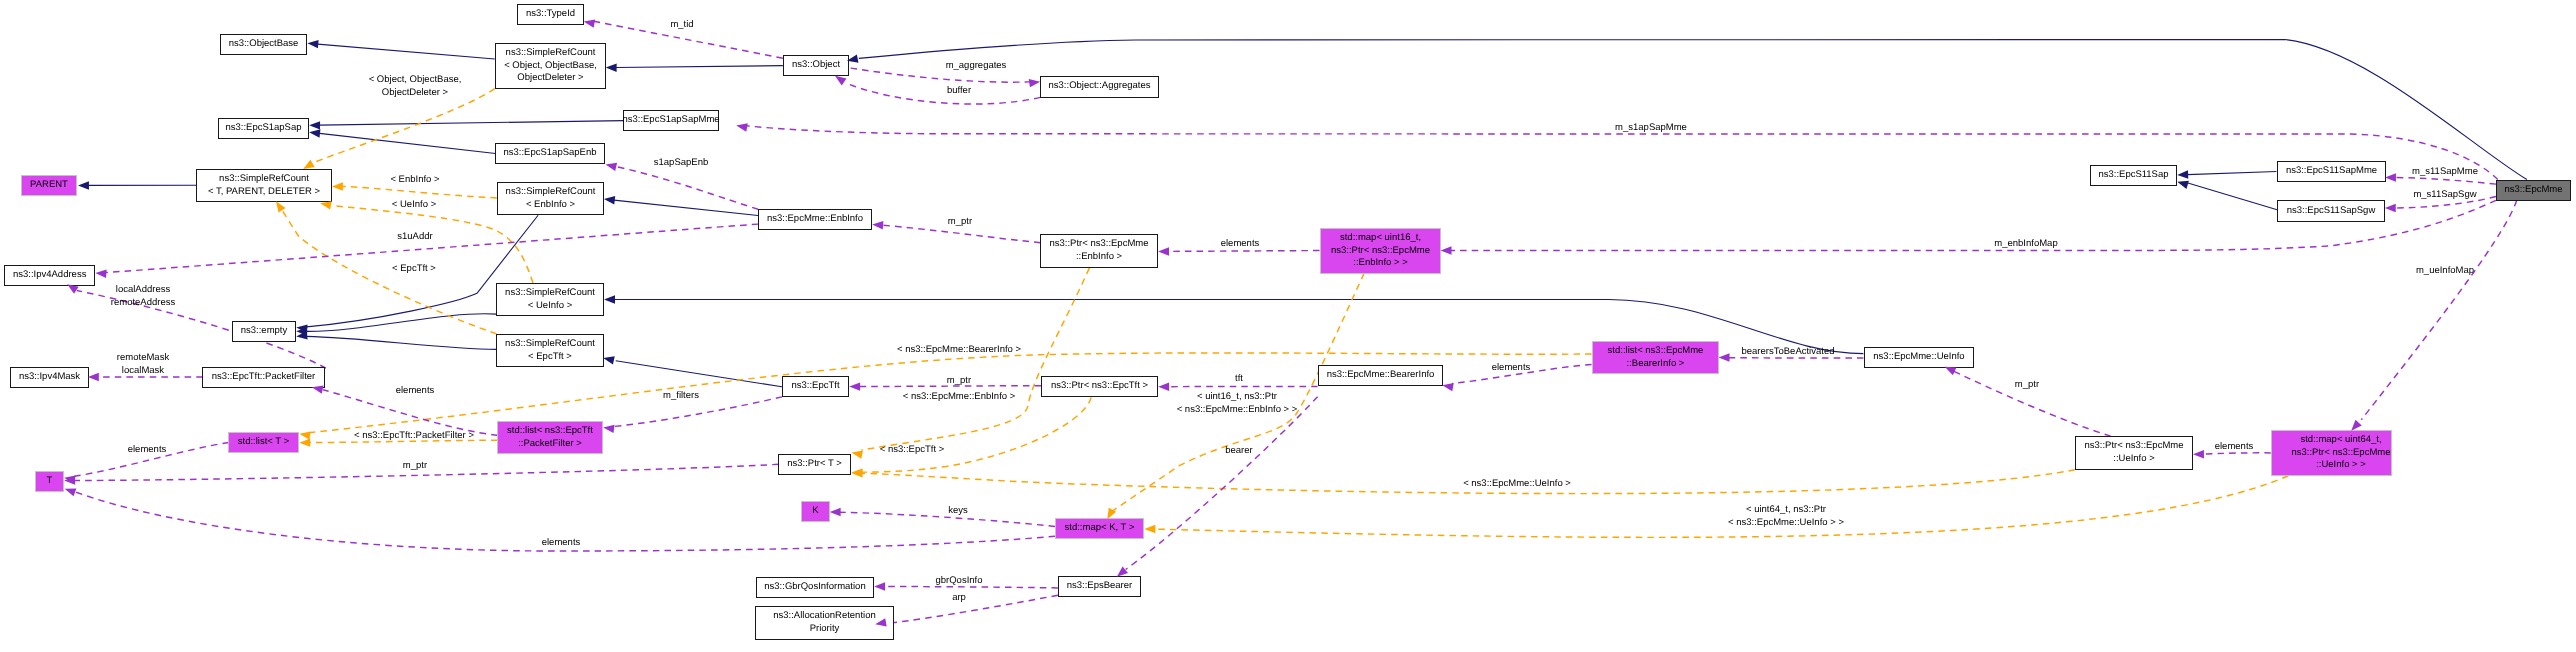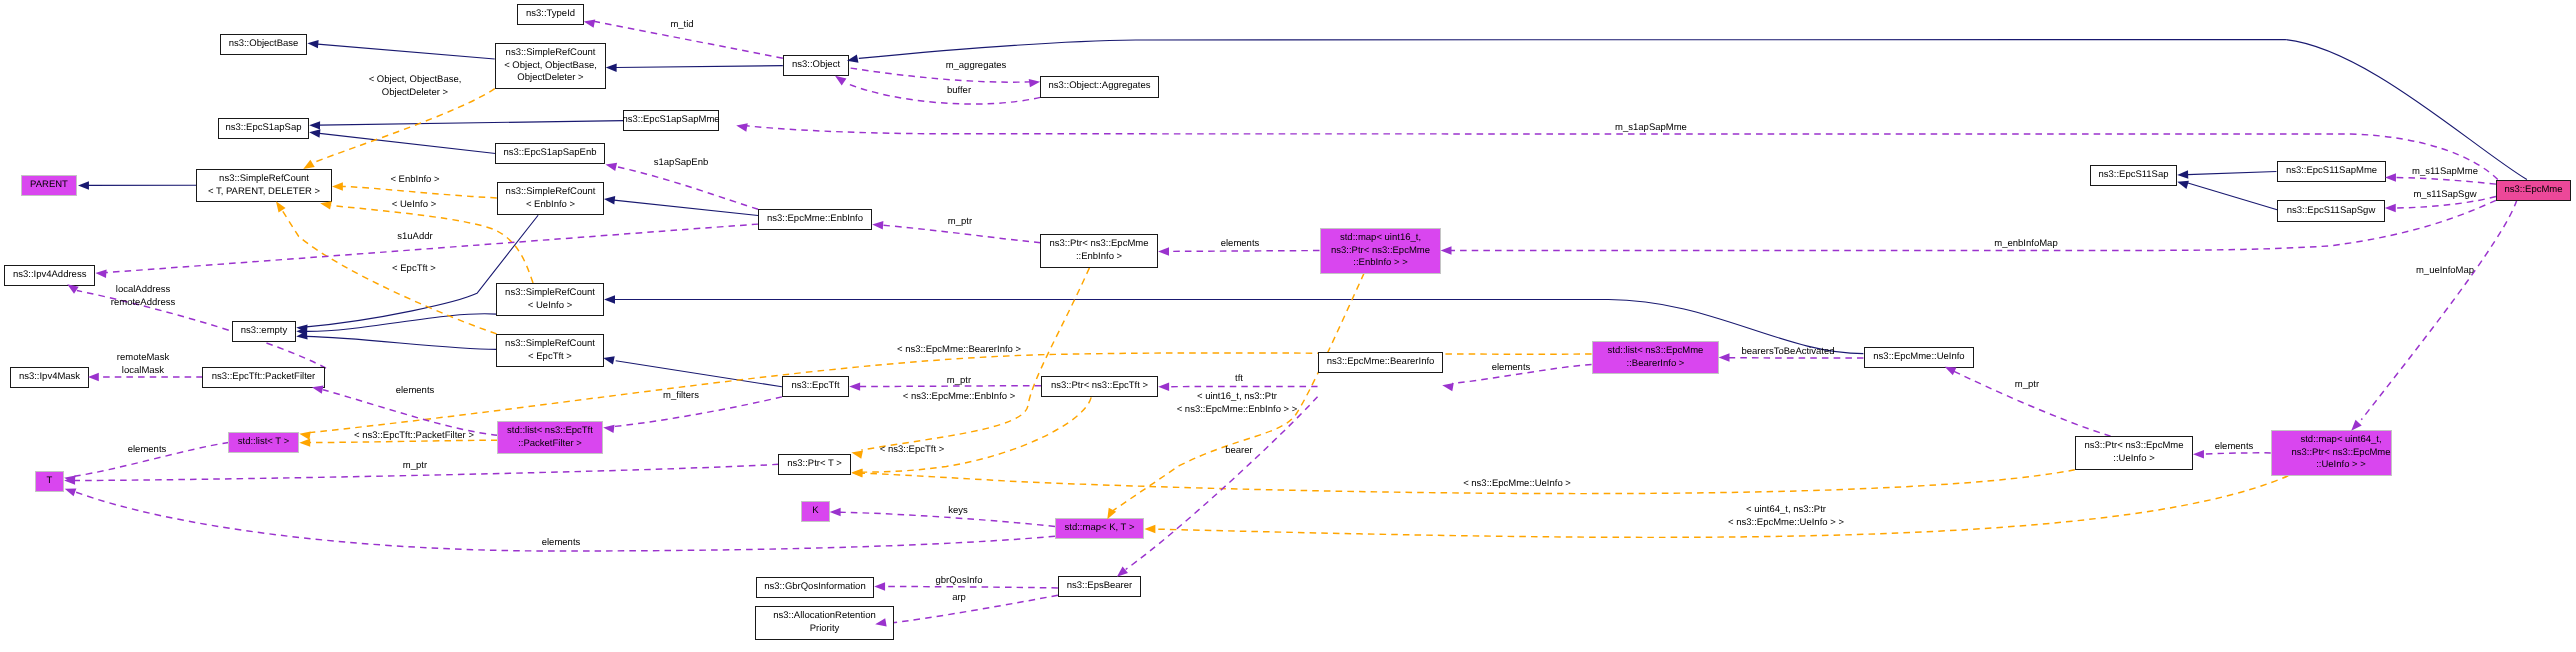--- a/index.html
+++ b/index.html
@@ -6,21 +6,21 @@
   html,body{margin:0;padding:0;background:#ffffff;}
   #canvas{position:relative;width:2576px;height:652px;background:#ffffff;overflow:hidden;
           font-family:"Liberation Sans",sans-serif;
           -webkit-font-smoothing:antialiased;text-rendering:geometricPrecision;}
   svg#edge-layer,svg#arrow-layer{position:absolute;left:0;top:0;width:2576px;height:652px;overflow:visible;pointer-events:none;}
   .node{position:absolute;box-sizing:border-box;display:flex;flex-direction:column;
         align-items:center;justify-content:center;text-align:center;
         font-size:9.5px;line-height:12.7px;color:#000000;white-space:pre;}
   .node.class{border:1.1px solid #191919;background:#ffffff;}
   .node.tmpl{border:0.9px solid #c4c4c4;background:#d946ef;}
-  .node.cur{border:1.1px solid #191919;background:#ec4899;}
+  .node.cur{border:1.1px solid #191919;background:#737373;}
   .node .ln{display:block;}
   .elabel{position:absolute;font-size:9.5px;line-height:13px;color:#000000;
           white-space:pre;text-align:center;transform:translate(-50%,-50%);}
 </style>
 </head>
 <body>
 
 <div id="canvas">
   <svg id="edge-layer" viewBox="0 0 3539 896" width="2576" height="652">
       <path d="M 679.4,81.0 L 436.0,60.6" fill="none" stroke="#191970" stroke-width="1.55"></path>
@@ -107,21 +107,21 @@
       <div class="node tmpl" style="left: 228px; top: 432px; width: 71px; height: 21px;"><span class="ln">std::list&lt; T &gt;</span></div>
       <div class="node class" style="left: 782px; top: 376px; width: 67px; height: 20.5px;"><span class="ln">ns3::EpcTft</span></div>
       <div class="node class" style="left: 1041px; top: 376px; width: 117px; height: 21px;"><span class="ln">ns3::Ptr&lt; ns3::EpcTft &gt;</span></div>
       <div class="node class" style="left: 778px; top: 454px; width: 73px; height: 21px;"><span class="ln">ns3::Ptr&lt; T &gt;</span></div>
       <div class="node tmpl" style="left: 35px; top: 471px; width: 29px; height: 21px;"><span class="ln">T</span></div>
       <div class="node tmpl" style="left: 801px; top: 501px; width: 29px; height: 21px;"><span class="ln">K</span></div>
       <div class="node tmpl" style="left: 1055px; top: 518px; width: 89px; height: 21px;"><span class="ln">std::map&lt; K, T &gt;</span></div>
       <div class="node class" style="left: 756px; top: 577px; width: 118px; height: 21px;"><span class="ln">ns3::GbrQosInformation</span></div>
       <div class="node class" style="left: 1058px; top: 576px; width: 83px; height: 21px;"><span class="ln">ns3::EpsBearer</span></div>
       <div class="node class" style="left: 755px; top: 606px; width: 139px; height: 34px;"><span class="ln">ns3::AllocationRetention</span><span class="ln">Priority</span></div>
-      <div class="node class" style="left: 1318px; top: 352px; width: 125px; height: 21px;"><span class="ln">ns3::EpcMme::BearerInfo</span></div>
+      <div class="node class" style="left: 1318px; top: 365px; width: 125px; height: 21px;"><span class="ln">ns3::EpcMme::BearerInfo</span></div>
       <div class="node tmpl" style="left: 1592px; top: 341px; width: 127px; height: 33px;"><span class="ln">std::list&lt; ns3::EpcMme</span><span class="ln">::BearerInfo &gt;</span></div>
       <div class="node class" style="left: 1864px; top: 347px; width: 110px; height: 21px;"><span class="ln">ns3::EpcMme::UeInfo</span></div>
       <div class="node class" style="left: 2075px; top: 436px; width: 118px; height: 34px;"><span class="ln">ns3::Ptr&lt; ns3::EpcMme</span><span class="ln">::UeInfo &gt;</span></div>
       <div class="node tmpl" style="left: 2271px; top: 430px; width: 121px; height: 46px; padding-left: 19px;"><span class="ln">std::map&lt; uint64_t,</span><span class="ln">ns3::Ptr&lt; ns3::EpcMme</span><span class="ln">::UeInfo &gt; &gt;</span></div>
     </div>
   <svg id="arrow-layer" viewBox="0 0 3539 896" width="2576" height="652">
       <path d="M 0,0 L -15,5.8 L -15,-5.8 Z" fill="#191970" transform="translate(421.9,59.4) rotate(184.8)"></path>
       <path d="M 0,0 L -15,5.8 L -15,-5.8 Z" fill="#191970" transform="translate(831.9,92.9) rotate(180.6)"></path>
       <path d="M 0,0 L -15,5.8 L -15,-5.8 Z" fill="#191970" transform="translate(424.3,172.1) rotate(180.8)"></path>
       <path d="M 0,0 L -15,5.8 L -15,-5.8 Z" fill="#191970" transform="translate(424.3,181.8) rotate(186.2)"></path>

